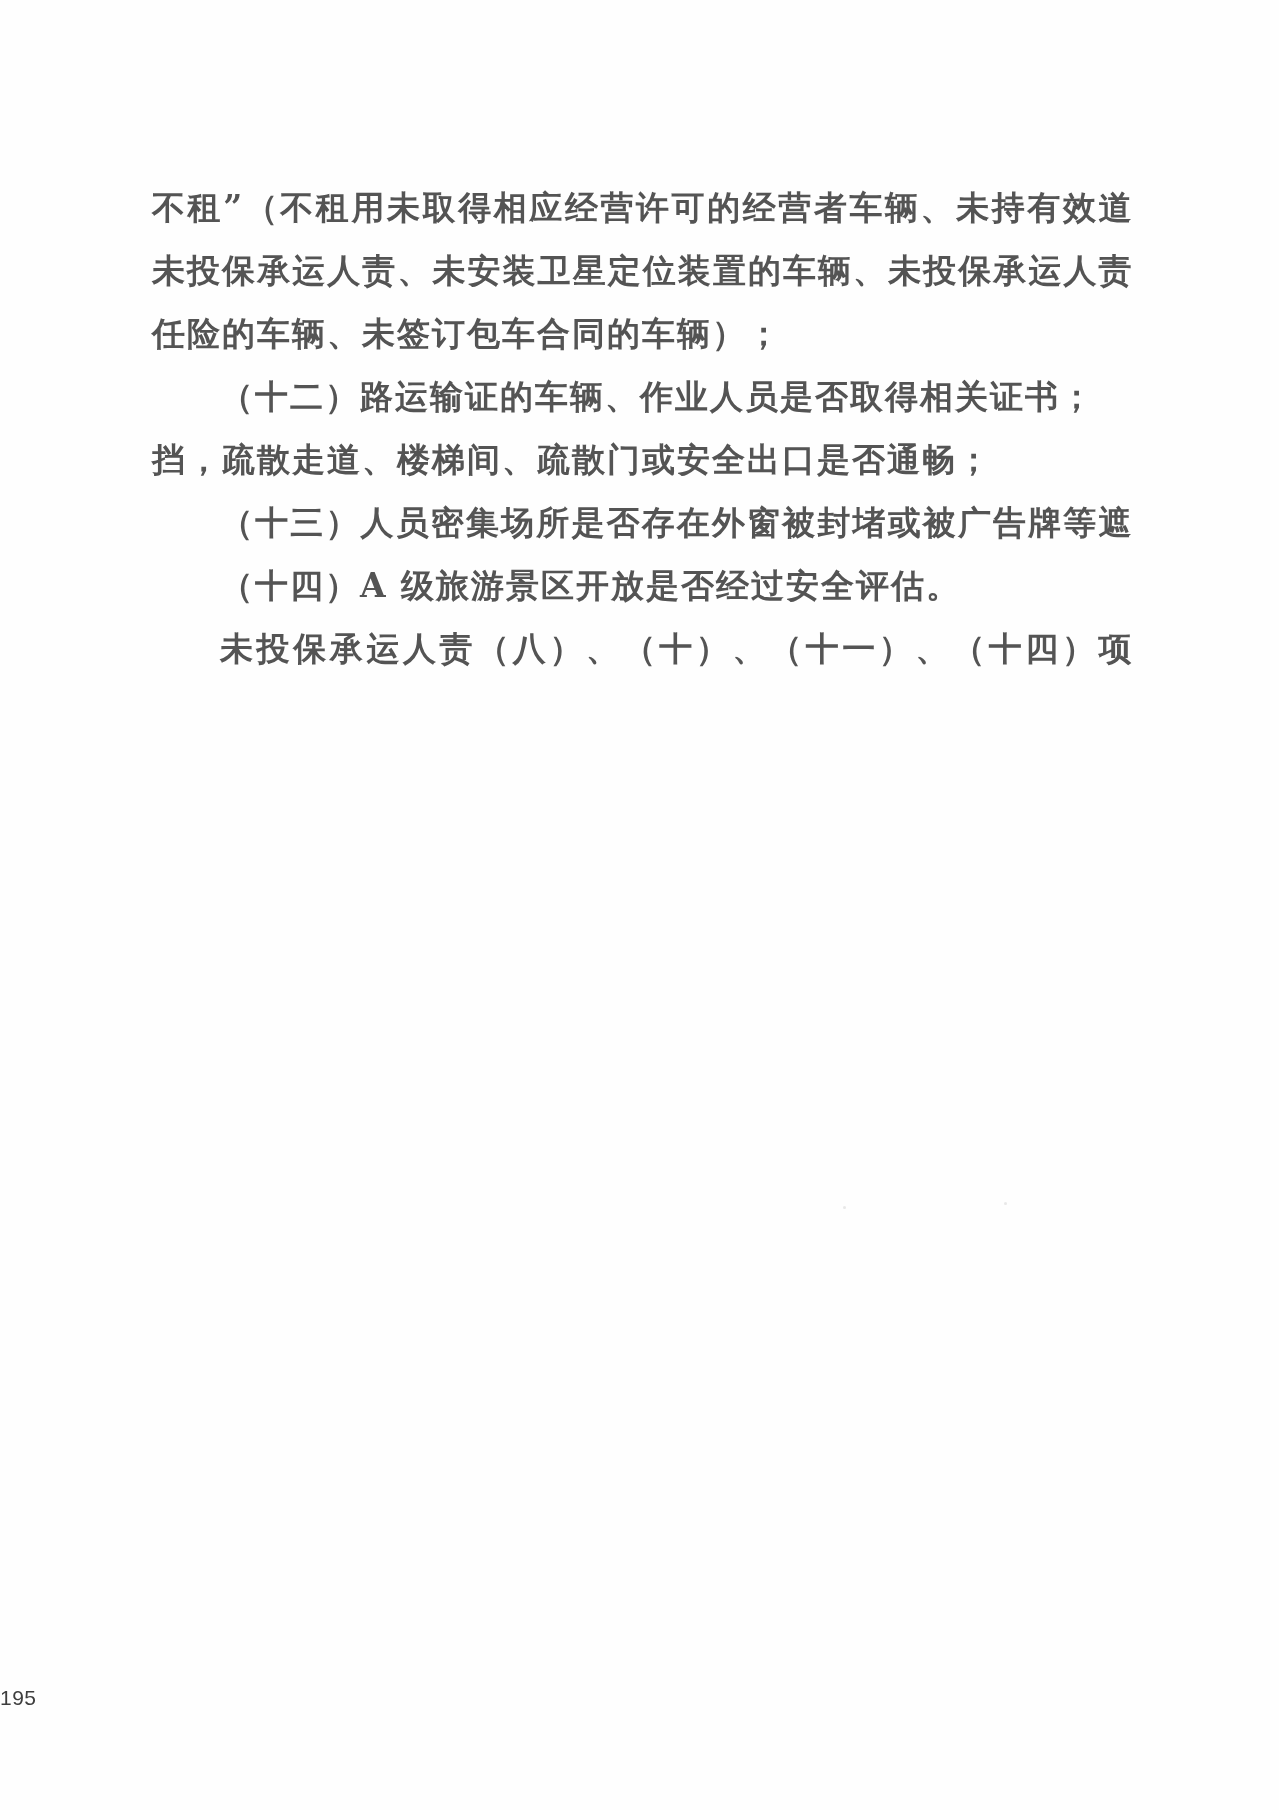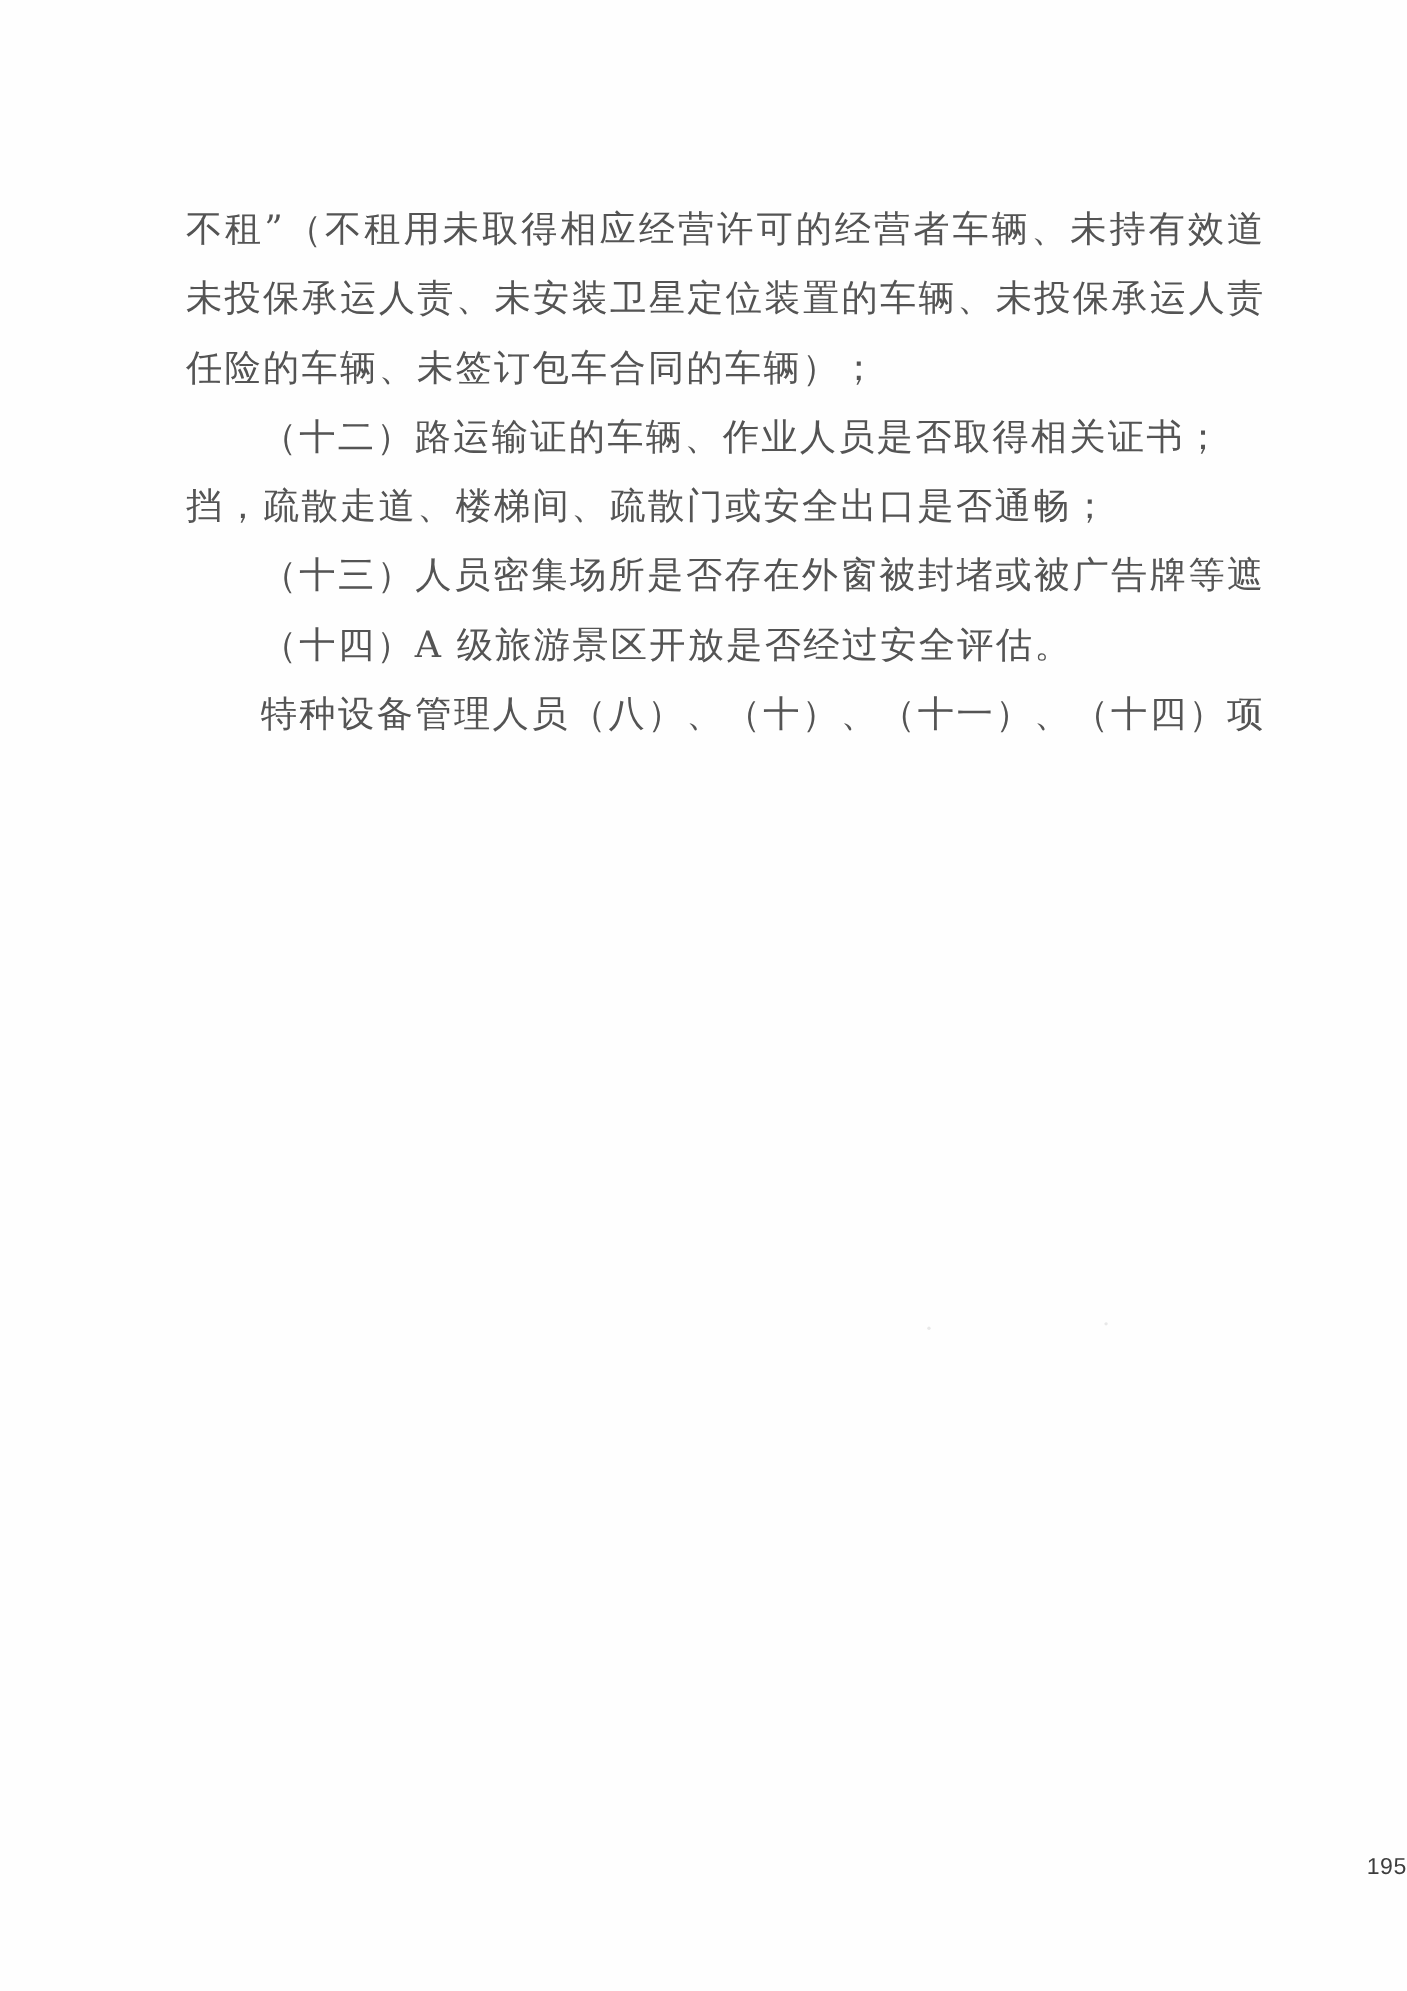--- a/index.html
+++ b/index.html
@@ -13,23 +13,22 @@
       font-family: "DejaVu Serif", "Liberation Serif", serif;
     }
     .content {
       position: absolute;
       left: 152px;
       top: 176px;
       width: 980px;
       font-size: 33px;
       line-height: 63px;
       color: #545454;
-      font-weight: 400;
+      font-weight: 700;
       text-align: left;
-      margin-left: 17px;
     }
     .line {
       height: 63px;
       overflow: visible;
     }
     
     .line.fill {
       text-align: justify;
       text-align-last: justify;
       letter-spacing: 0.5px;
@@ -41,21 +40,21 @@
     }
     
     .line.indent {
       text-indent: 68px;
     }
     .page-number {
       position: absolute;
       top: 1686px;
       left: 0;
       width: 100%;
-      text-align: right;
+      text-align: left;
       font-family: "Liberation Sans", sans-serif;
       font-size: 21px;
       color: #3d3d3d;
       letter-spacing: 0.5px;
     }
     
     .speck {
       position: absolute;
       background: #d9d9d9;
       border-radius: 50%;
@@ -72,21 +71,21 @@
 <div class="page">
 
   <div class="content">
     <div class="line fill">不租”（不租用未取得相应经营许可的经营者车辆、未持有效道</div>
     <div class="line fill">未投保承运人责、未安装卫星定位装置的车辆、未投保承运人责</div>
     <div class="line short">任险的车辆、未签订包车合同的车辆）；</div>
     <div class="line short indent">（十二）路运输证的车辆、作业人员是否取得相关证书；</div>
     <div class="line short">挡，疏散走道、楼梯间、疏散门或安全出口是否通畅；</div>
     <div class="line fill indent">（十三）人员密集场所是否存在外窗被封堵或被广告牌等遮</div>
     <div class="line short indent">（十四）A 级旅游景区开放是否经过安全评估。</div>
-    <div class="line fill indent">特种设备管理人员（八）、（十）、（十一）、（十四）项</div>
+    <div class="line fill indent">未投保承运人责（八）、（十）、（十一）、（十四）项</div>
   </div>
 
   <span class="speck s1"></span>
   <span class="speck s2"></span>
 
   <div class="page-number">195</div>
 
 </div>
 
 </body></html>

